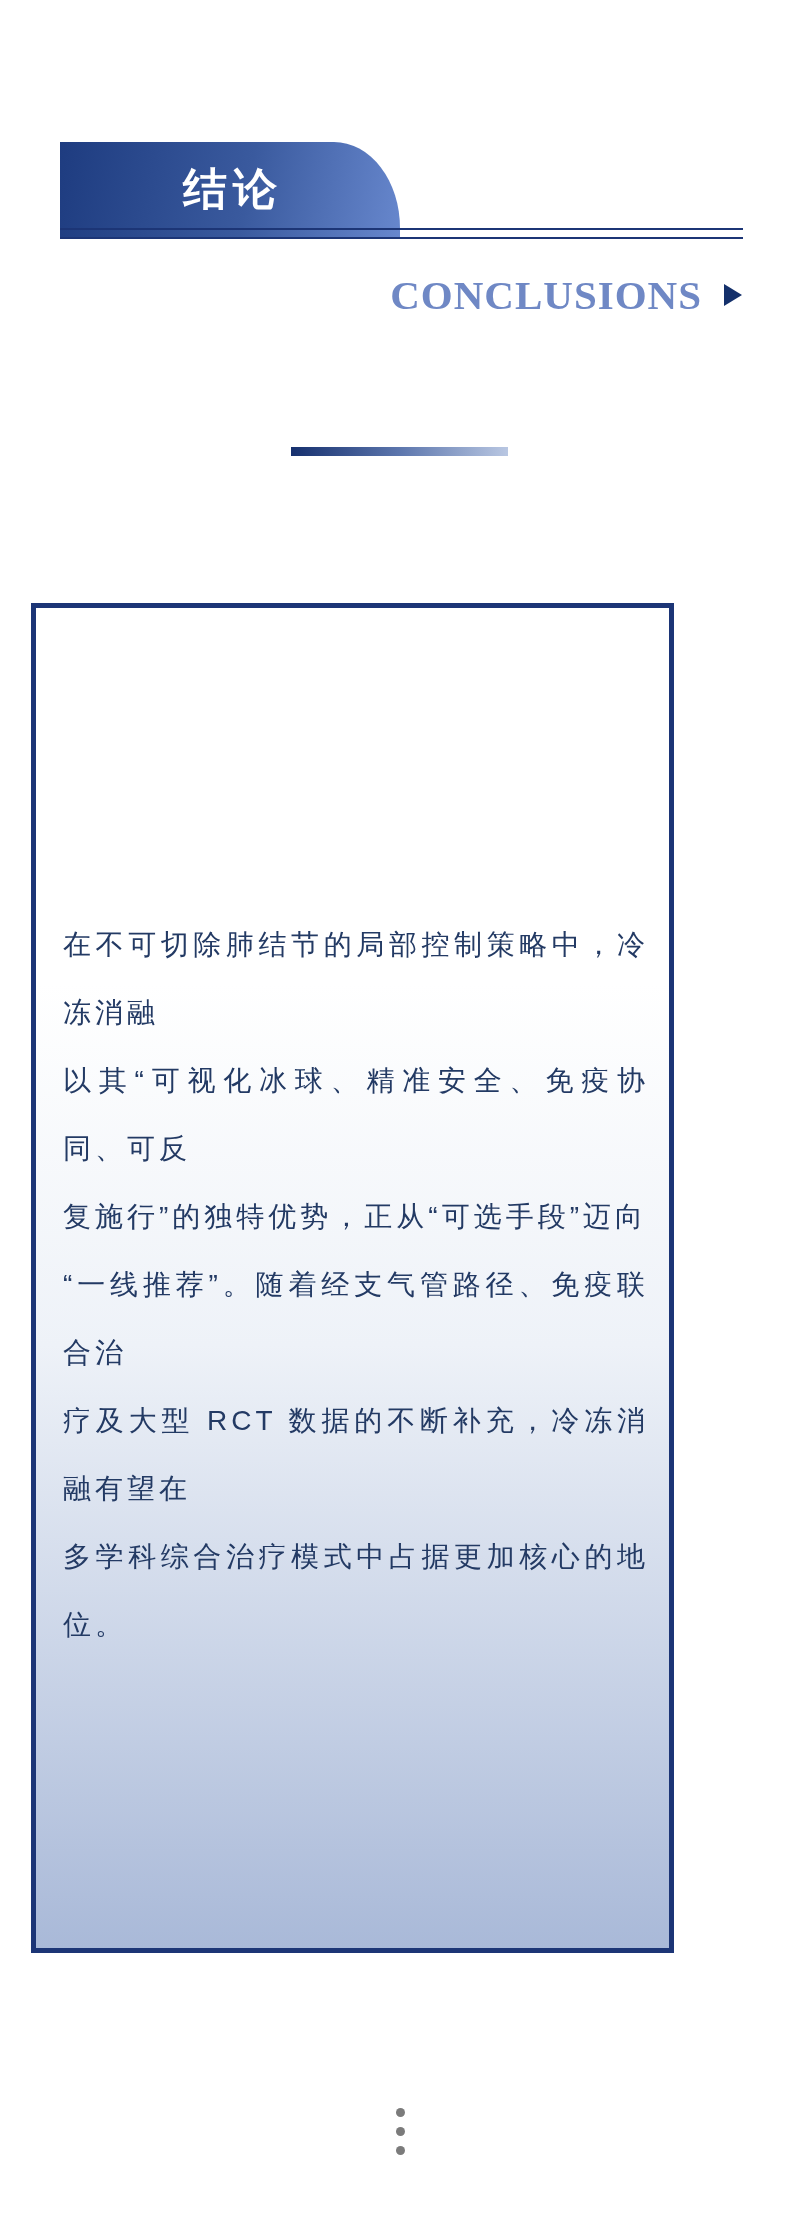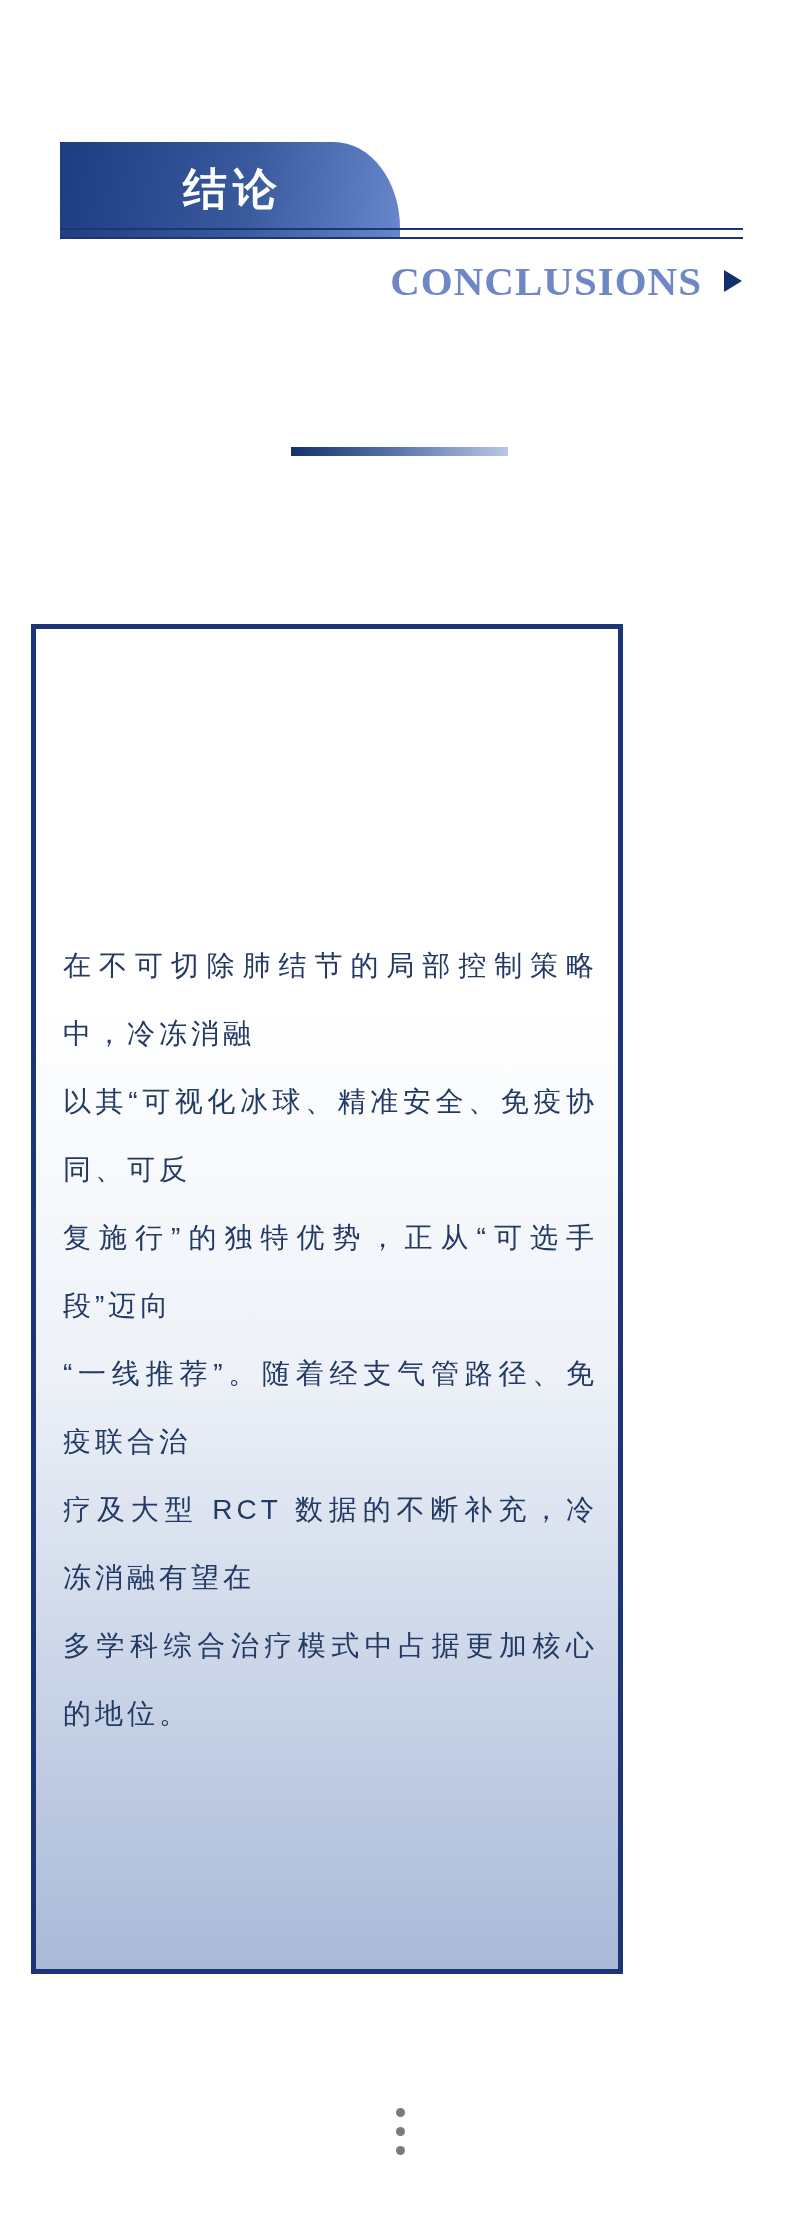--- a/index.html
+++ b/index.html
@@ -46,21 +46,21 @@
     width: 683px;
     height: 2px;
     background: #1c3576;
   }
   .rule-top { top: 228px; }
   .rule-bottom { top: 237px; }
 
   
   .subtitle-row {
     position: absolute;
-    top: 258px;
+    top: 272px;
     right: 58px;
     height: 46px;
     display: flex;
     align-items: center;
     gap: 22px;
   }
   .subtitle {
     color: #6f88c5;
     font-family: "Liberation Serif", "DejaVu Serif", serif;
     font-size: 41px;
@@ -83,22 +83,22 @@
     top: 447px;
     width: 217px;
     height: 9px;
     background: linear-gradient(90deg, #16306e 0%, #5c76ad 50%, #b9c7e2 100%);
   }
 
   
   .conclusion-card {
     position: absolute;
     left: 31px;
-    top: 624px;
-    width: 592px;
+    top: 603px;
+    width: 643px;
     height: 1350px;
     box-sizing: border-box;
     border: 5px solid #1c3576;
     background: linear-gradient(180deg,
       #ffffff 0%,
       #ffffff 28%,
       #eef2f8 55%,
       #a9b9d8 100%);
   }
   .conclusion-text {

